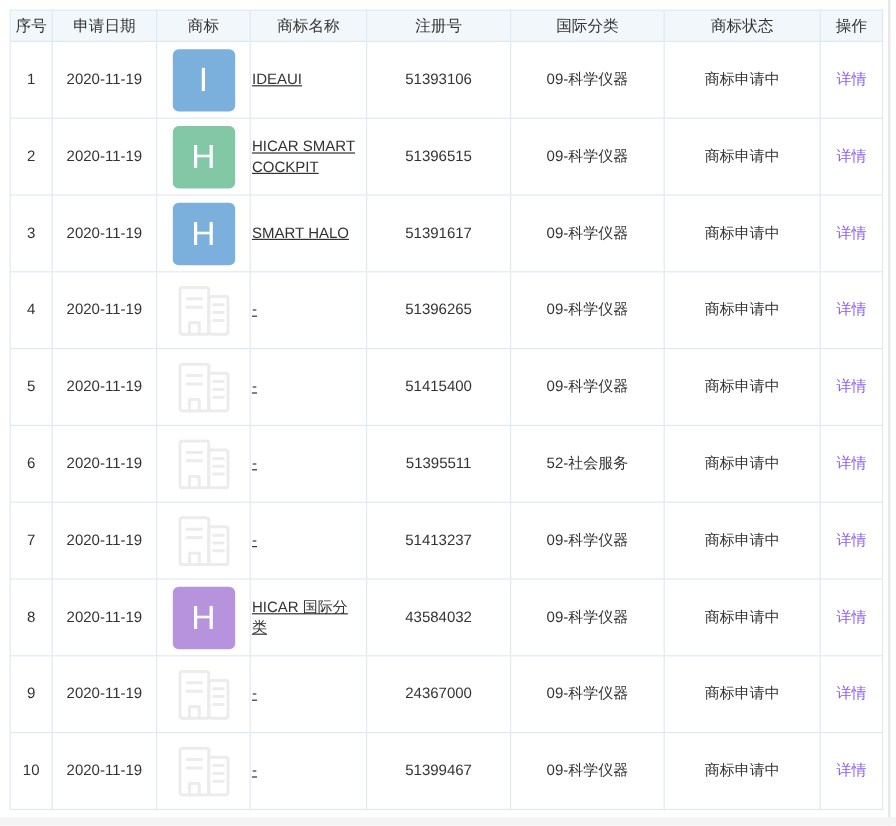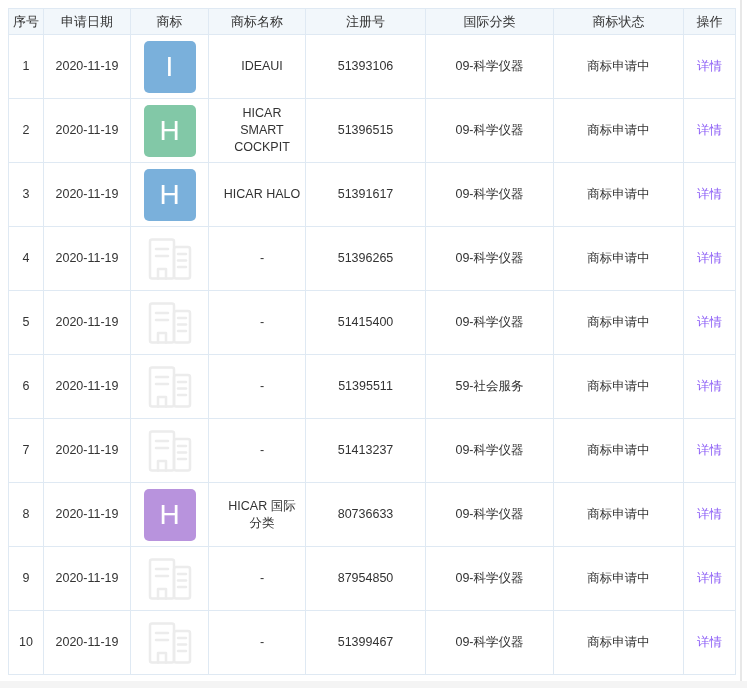--- a/index.html
+++ b/index.html
@@ -14,21 +14,21 @@
   th,td{
     border:1px solid #dfe9f3;
     text-align:center;vertical-align:middle;
     padding:0 4px;word-wrap:break-word;line-height:1.35;
   }
   thead th{
     background:#f2f7fb;height:25px;
     font-weight:400;font-size:13px;color:#333;
   }
   tbody td{height:63px;background:#ffffff;}
-  td.cell-name{text-align:center;padding:0 4px 0 14px;}
+  td.cell-name{text-align:left;padding:0 4px 0 1px;text-decoration:underline;}
   .badge{
     width:52px;height:52px;border-radius:5px;margin:0 auto;
     display:flex;align-items:center;justify-content:center;
     color:#ffffff;font-size:28px;font-weight:400;line-height:1;
   }
   .placeholder-wrap{display:flex;align-items:center;justify-content:center;}
   a.detail-link{color:#8b5cf6;text-decoration:none;cursor:pointer;}
   .scroll-edge{position:absolute;left:740px;top:0;width:2px;height:688px;background:#e8e8e8;}
   .bottom-strip{position:absolute;left:0;bottom:0;width:747px;height:7px;background:#f4f4f4;}
 </style>
@@ -83,21 +83,21 @@
           <td>09-科学仪器</td>
           <td>商标申请中</td>
           <td><a class="detail-link">详情</a></td>
         </tr>
         <tr>
           <td>3</td>
           <td>2020-11-19</td>
           <td>
             <div class="badge" style="background: rgb(122, 176, 219);">H</div>
           </td>
-          <td class="cell-name">HICAR HALO</td>
+          <td class="cell-name">SMART HALO</td>
           <td>51391617</td>
           <td>09-科学仪器</td>
           <td>商标申请中</td>
           <td><a class="detail-link">详情</a></td>
         </tr>
         <tr>
           <td>4</td>
           <td>2020-11-19</td>
           <td>
             <div class="placeholder-wrap">
@@ -160,21 +160,21 @@
                   <rect x="27" y="9" width="16" height="31.5" rx="2"></rect>
                   <line x1="31" y1="16" x2="39" y2="16"></line>
                   <line x1="31" y1="22.5" x2="39" y2="22.5"></line>
                   <line x1="31" y1="29" x2="39" y2="29"></line>
                 </g>
               </svg>
             </div>
           </td>
           <td class="cell-name">-</td>
           <td>51395511</td>
-          <td>59-社会服务</td>
+          <td>52-社会服务</td>
           <td>商标申请中</td>
           <td><a class="detail-link">详情</a></td>
         </tr>
         <tr>
           <td>7</td>
           <td>2020-11-19</td>
           <td>
             <div class="placeholder-wrap">
               <svg width="46" height="42" viewBox="0 0 46 42">
                 <g fill="none" stroke="#ececec" stroke-width="2.5" stroke-linejoin="round" stroke-linecap="round">
@@ -196,21 +196,21 @@
           <td>商标申请中</td>
           <td><a class="detail-link">详情</a></td>
         </tr>
         <tr>
           <td>8</td>
           <td>2020-11-19</td>
           <td>
             <div class="badge" style="background: rgb(184, 147, 221);">H</div>
           </td>
           <td class="cell-name">HICAR 国际分类</td>
-          <td>80736633</td>
+          <td>43584032</td>
           <td>09-科学仪器</td>
           <td>商标申请中</td>
           <td><a class="detail-link">详情</a></td>
         </tr>
         <tr>
           <td>9</td>
           <td>2020-11-19</td>
           <td>
             <div class="placeholder-wrap">
               <svg width="46" height="42" viewBox="0 0 46 42">
@@ -221,21 +221,21 @@
                   <path d="M11 40.5 V31 h8 v9.5"></path>
                   <rect x="27" y="9" width="16" height="31.5" rx="2"></rect>
                   <line x1="31" y1="16" x2="39" y2="16"></line>
                   <line x1="31" y1="22.5" x2="39" y2="22.5"></line>
                   <line x1="31" y1="29" x2="39" y2="29"></line>
                 </g>
               </svg>
             </div>
           </td>
           <td class="cell-name">-</td>
-          <td>87954850</td>
+          <td>24367000</td>
           <td>09-科学仪器</td>
           <td>商标申请中</td>
           <td><a class="detail-link">详情</a></td>
         </tr>
         <tr>
           <td>10</td>
           <td>2020-11-19</td>
           <td>
             <div class="placeholder-wrap">
               <svg width="46" height="42" viewBox="0 0 46 42">

